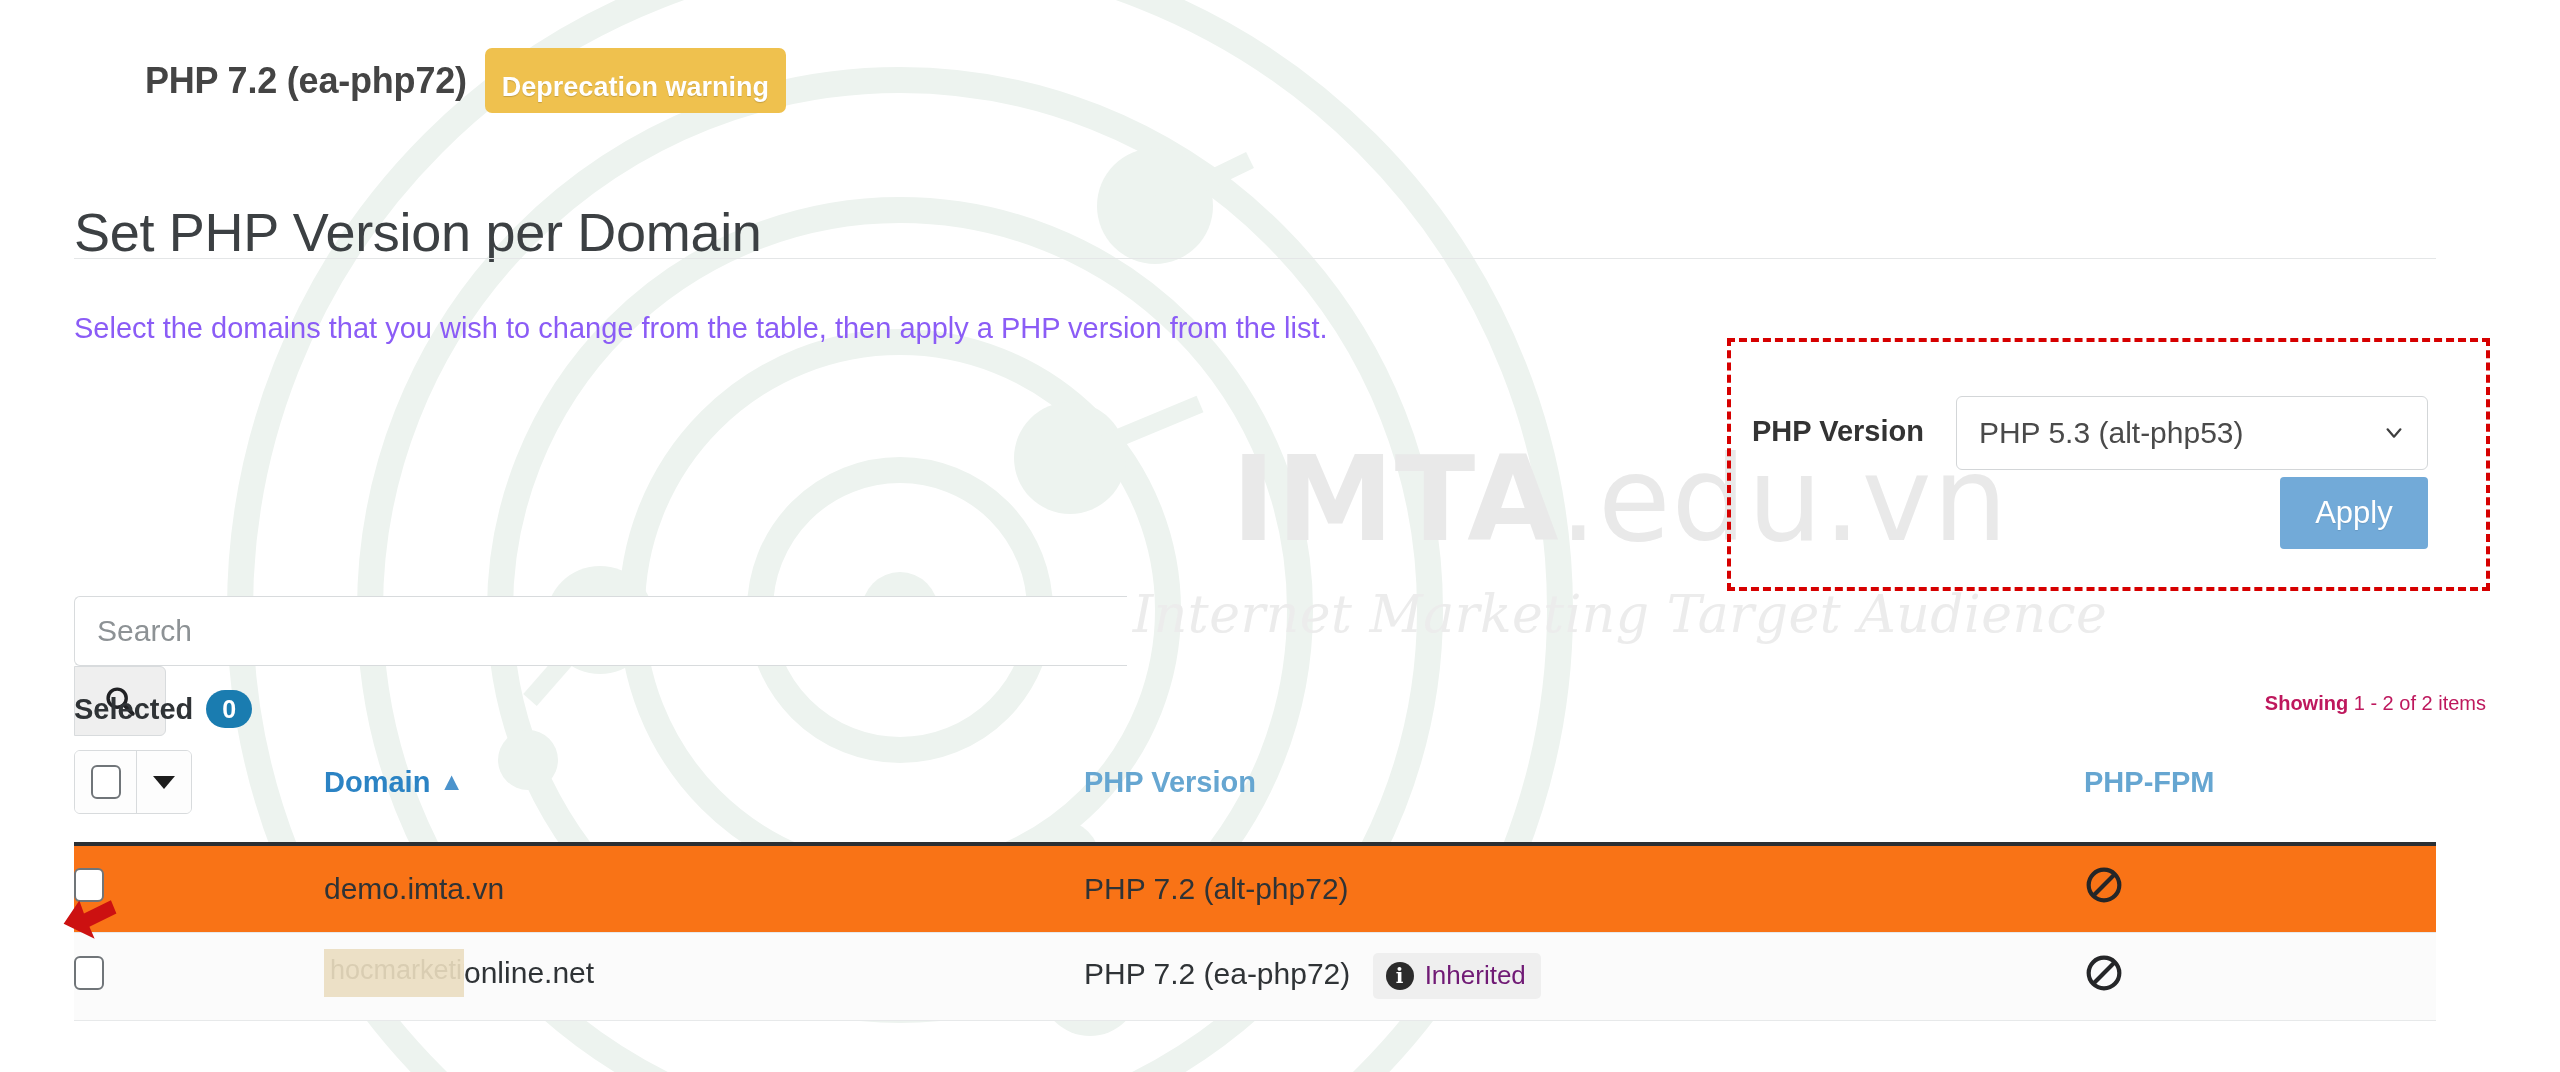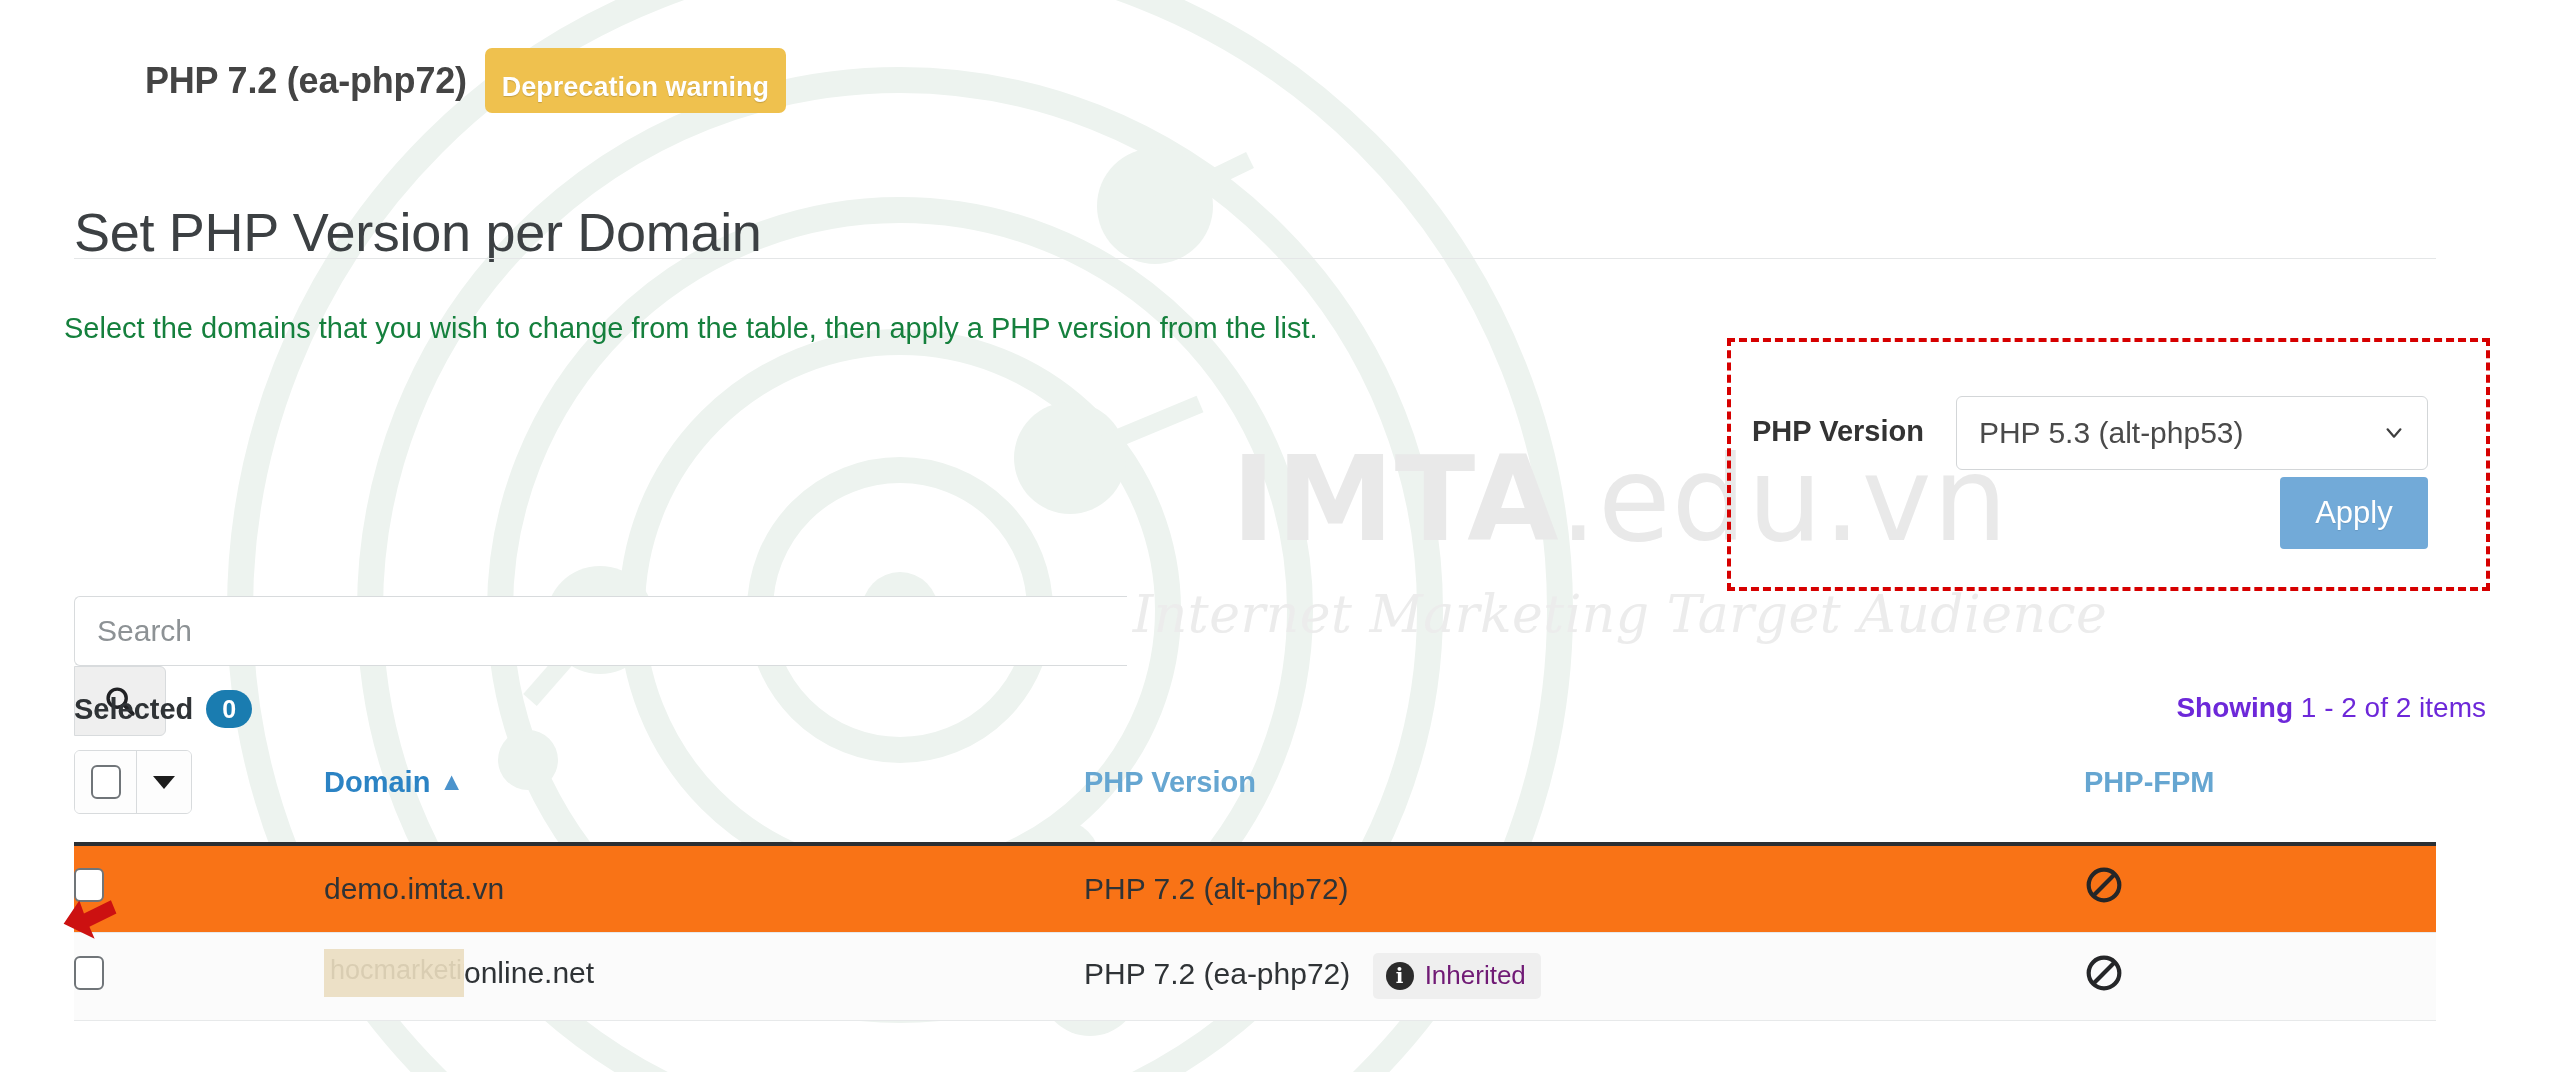--- a/index.html
+++ b/index.html
@@ -111,24 +111,24 @@
     left: 74px;
     top: 258px;
     width: 2362px;
     height: 1px;
     background: #e4e6e7;
   }
 
   
   .page-desc {
     position: absolute;
-    left: 64px;
+    left: 74px;
     top: 283px;
     font-size: 29px;
-    color: #15803d;
+    color: #8b5cf6;
     white-space: nowrap;
   }
 
   
   .annotation-box {
     position: absolute;
     left: 1727px;
     top: 338px;
     width: 763px;
     height: 253px;
@@ -262,22 +262,22 @@
     background: #1a7cb0;
     color: #ffffff;
     font-size: 25px;
     font-weight: 700;
     border-radius: 19px;
   }
   .showing-wrap {
     position: absolute;
     right: 74px;
     top: 692px;
-    font-size: 28px;
-    color: #6d28d9;
+    font-size: 20px;
+    color: #be185d;
     white-space: nowrap;
     z-index: 4;
   }
   .showing-wrap .showing-strong { font-weight: 700; }
 
   
   .domain-table {
     position: absolute;
     left: 74px;
     top: 750px;

